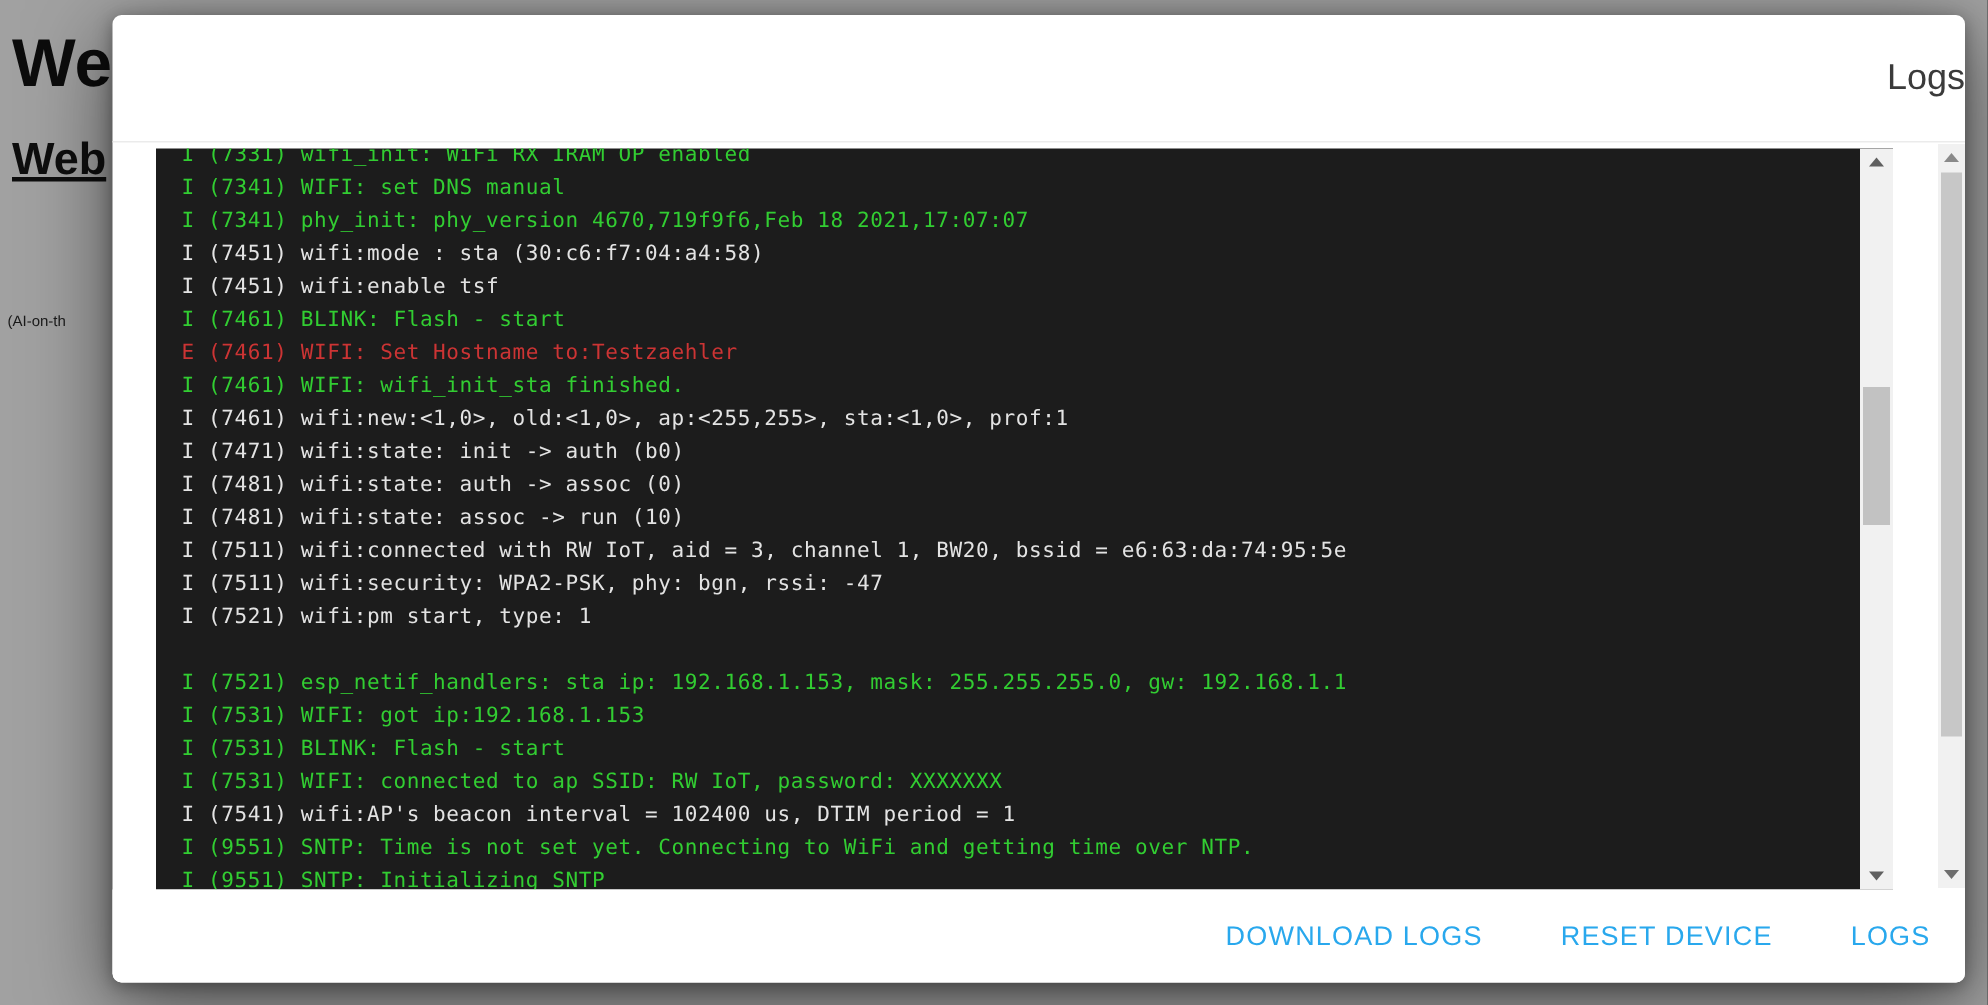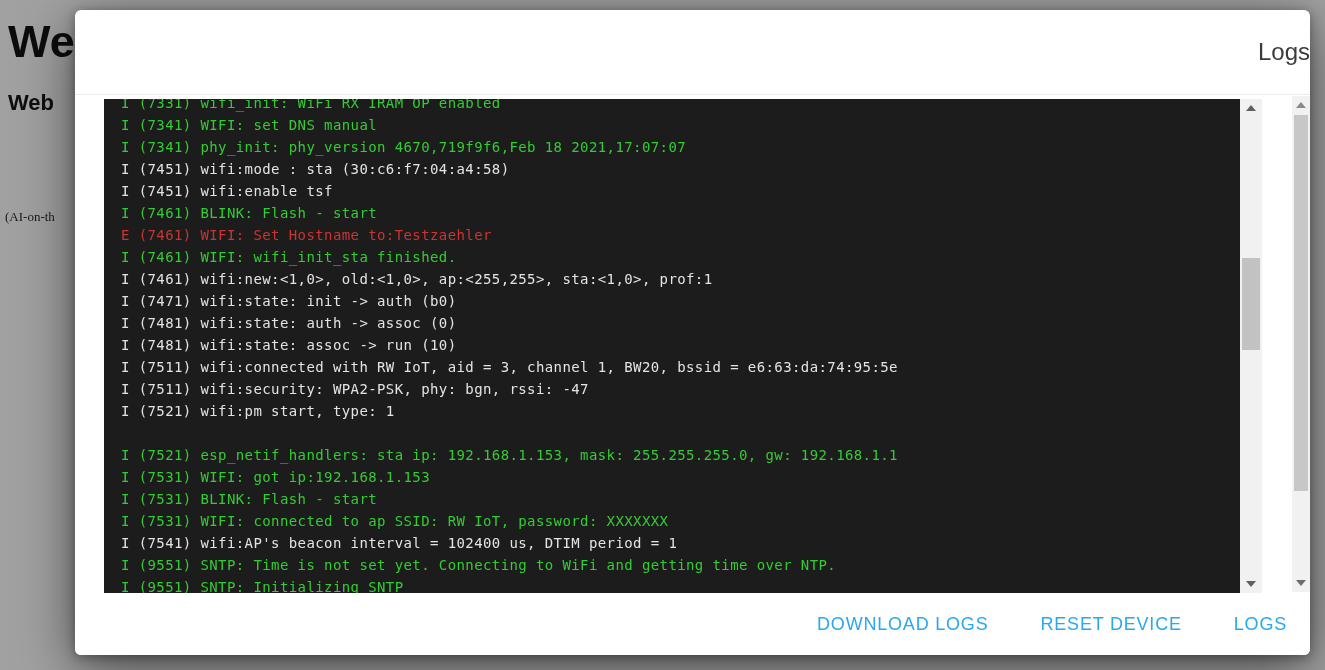--- a/index.html
+++ b/index.html
@@ -4,27 +4,27 @@
 <style>
   * { margin:0; padding:0; box-sizing:border-box; }
   html,body { width:1325px; height:670px; overflow:hidden; }
   body { font-family:"Liberation Sans", sans-serif; background:#a1a1a1; position:relative; }
 
   
   .bg-page { position:absolute; inset:0; background:#a1a1a1; }
   .bg-heading { position:absolute; left:8px; top:16px; width:68px; overflow:hidden;
                 font-size:45px; font-weight:bold; color:#0c0c0c; white-space:nowrap; }
   .bg-subheading { position:absolute; left:8px; top:90px; width:68px; overflow:hidden;
-                   font-size:22px; font-weight:bold; color:#0e0e0e; white-space:nowrap; }
+                   font-size:30px; font-weight:bold; color:#0e0e0e; white-space:nowrap;text-decoration:underline; }
   .bg-connect { position:absolute; left:8px; top:144px; width:120px; height:37px;
                 background:#1478a8; border-radius:5px; color:#c9dde7; font-size:15px;
                 display:flex; align-items:center; padding-left:32px; letter-spacing:0.5px;
                 overflow:hidden; white-space:nowrap; }
   .bg-note { position:absolute; left:5px; top:209px; width:70px; overflow:hidden;
-             font-size:13px; color:#1a1a1a; white-space:nowrap;font-family:Liberation Serif, serif; }
+             font-size:10px; color:#1a1a1a; white-space:nowrap; }
 
   
   .modal { position:absolute; left:75px; top:10px; width:1235px; height:645px;
            background:#ffffff; border-radius:6px;
            box-shadow:0 14px 55px rgba(0,0,0,0.55), 0 2px 12px rgba(0,0,0,0.35); }
   .modal-header { position:absolute; left:0; top:0; right:0; height:85px;
                   border-bottom:1px solid #ebebeb; display:flex; align-items:center;
                   padding-left:30px;justify-content:flex-end; }
   .modal-title { font-size:24px; color:#3b3b3b; }
 

